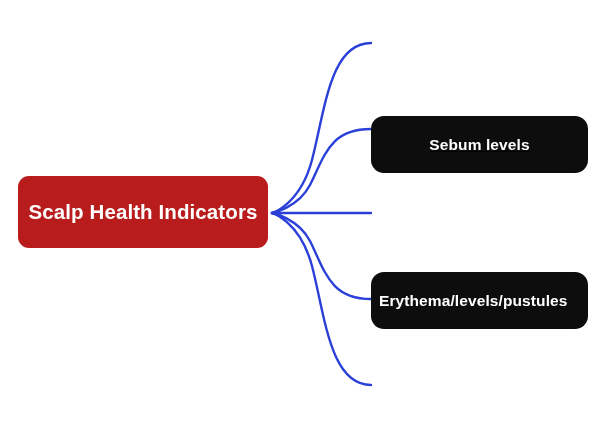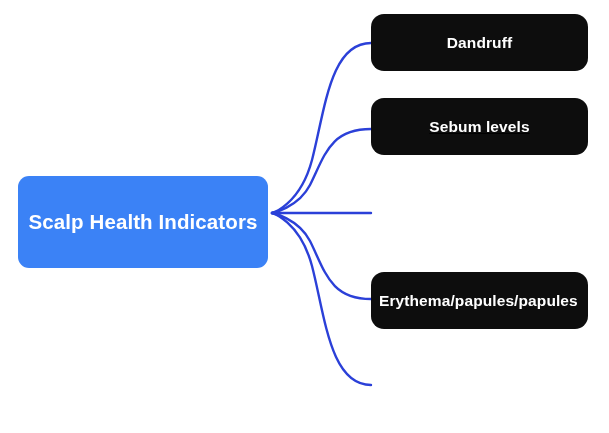--- a/index.html
+++ b/index.html
@@ -39,22 +39,22 @@
   }
   .node-label {
     font-weight: bold;
     color: #ffffff;
     letter-spacing: 0.1px;
   }
   .node-root {
     left: 18px;
     top: 176px;
     width: 250px;
-    height: 92px;
-    background: #3b82f6;
+    height: 72px;
+    background: #b91c1c;
     border-radius: 11px;
   }
   .node-root .node-label {
     font-size: 20.5px;
     line-height: 1;
   }
   .node-child {
     left: 371px;
     width: 217px;
     height: 57px;
@@ -66,21 +66,21 @@
     line-height: 1;
   }
   
   .node-overflow .node-label {
     position: absolute;
     left: 8px;
     top: 50%;
     transform: translateY(-50%);
   }
   .c0 { top: 14px; }
-  .c1 { top: 98px; text-decoration: underline; }
+  .c1 { top: 116px; text-decoration: underline; }
   .c2 { top: 186px; }
   .c3 { top: 272px; }
   .c4 { top: 358px; }
 </style>
 </head>
 <body>
 
 <div id="canvas">
 
   <svg id="edges" viewBox="0 0 609 433">
@@ -90,27 +90,24 @@
       <path d="M272,213 L371,213"></path>
       <path d="M272,213 C272,213 298,218 310,241 C325,271 330,299 371,299"></path>
       <path d="M272,213 C272,213 300,221 312,266 C325,316 330,385 371,385"></path>
     </g>
   </svg>
 
   <div class="node node-root">
     <span class="node-label">Scalp Health Indicators</span>
   </div>
 
-  <div class="node node-child c0">
-    <span class="node-label">Dandruff</span>
-  </div>
 
   <div class="node node-child c1">
     <span class="node-label">Sebum levels</span>
   </div>
 
 
   <div class="node node-child c3 node-overflow">
-    <span class="node-label">Erythema/papules/papules</span>
+    <span class="node-label">Erythema/levels/pustules</span>
   </div>
 
 
 </div>
 
 </body></html>

